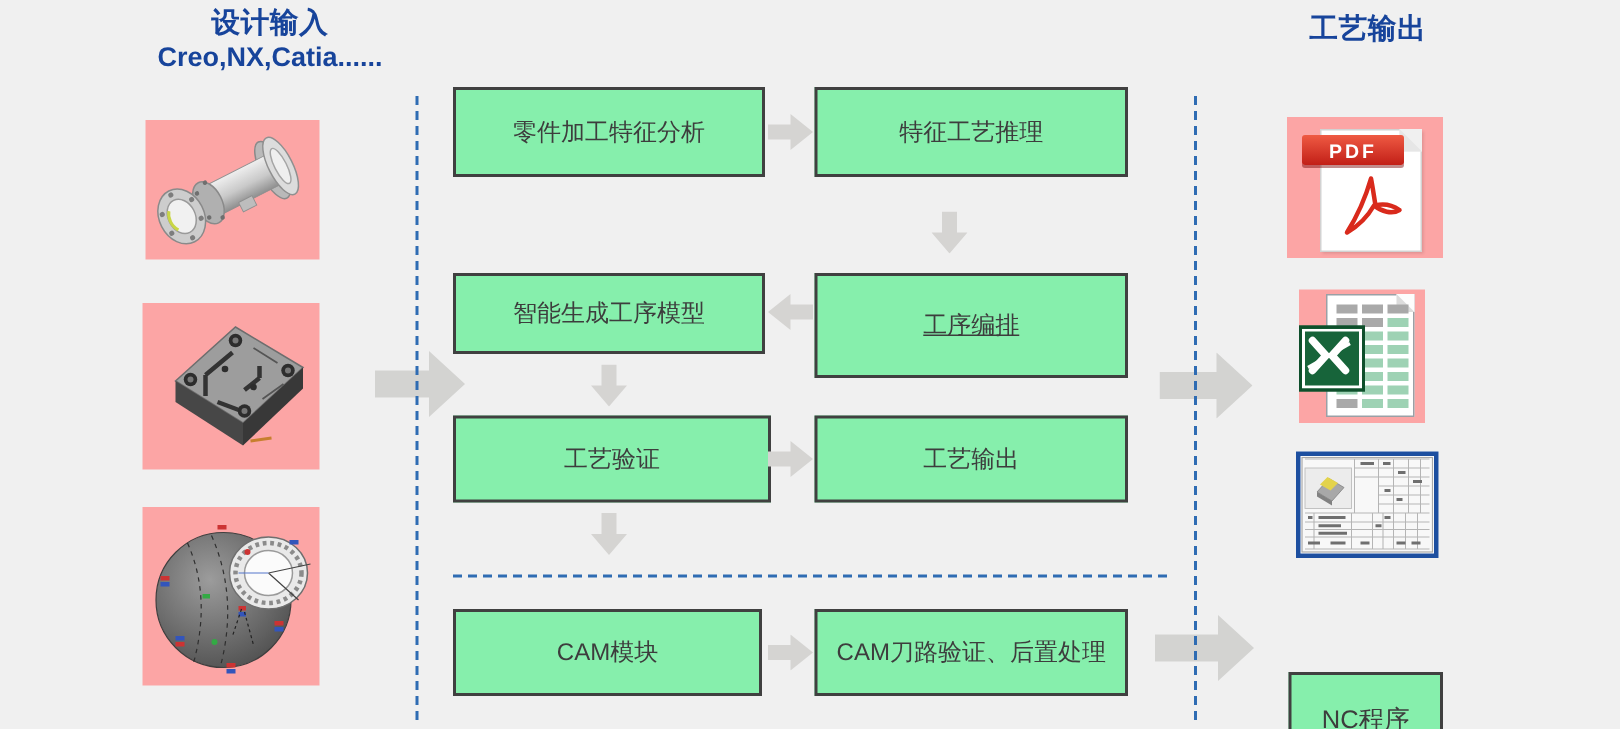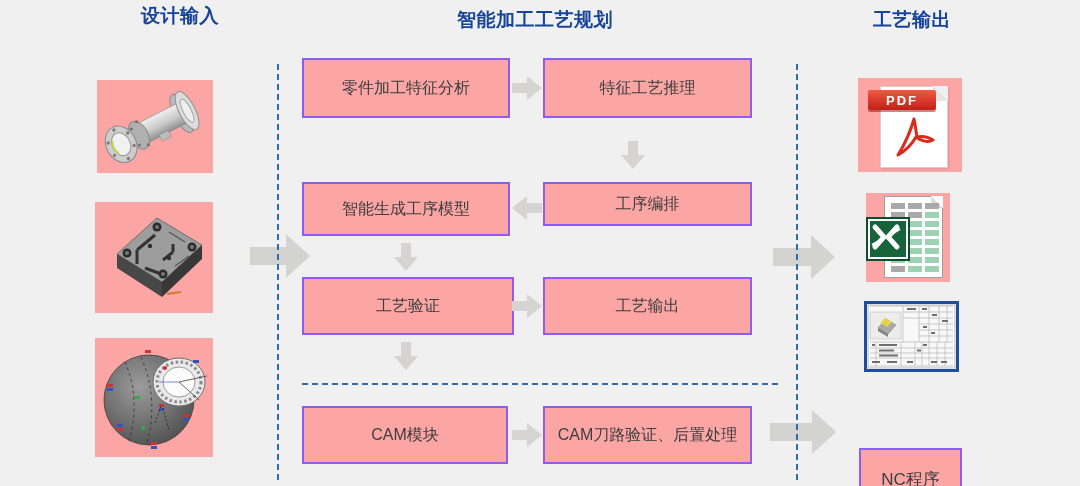--- a/index.html
+++ b/index.html
@@ -6,21 +6,21 @@
   .canvas{
     position:relative;width:1080px;height:486px;background:#f0f0f0;
     font-family:"Liberation Sans","DejaVu Sans",sans-serif;overflow:hidden;
   }
   .col-title{
     position:absolute;text-align:center;color:#17449b;font-weight:700;
     font-size:19px;line-height:23px;letter-spacing:.5px;
   }
   .col-sub{font-size:18px;letter-spacing:0;}
   .fbox{
-    position:absolute;background:#fca5a5;border:2px solid #8b5cf6;
+    position:absolute;background:#86efac;border:2px solid #404040;
     display:flex;align-items:center;justify-content:center;
     font-size:16px;color:#3d3d3d;box-sizing:border-box;text-align:center;
     white-space:nowrap;
   }
   .tile{position:absolute;background:#fca5a5;}
   .vdash{position:absolute;width:2px;
     background-image:repeating-linear-gradient(180deg,#2f6cb3 0 6px,rgba(0,0,0,0) 6px 10px);}
   .hdash{position:absolute;height:2px;
     background-image:repeating-linear-gradient(90deg,#2f6cb3 0 6px,rgba(0,0,0,0) 6px 10px);}
   .arrow{position:absolute;line-height:0;}
@@ -49,20 +49,21 @@
   .card{position:absolute;background:#ffffff;border:3px solid #1d4fa0;box-sizing:border-box;}
   .ncbox{font-size:17px;margin-top:45px;}
 </style>
 </head>
 <body>
 
 <div class="canvas">
 
   <div class="col-title" style="left:60px;top:4px;width:240px;">
     <div>设计输入</div>
+    <div class="col-sub">Creo,NX,Catia......</div>
   </div>
 
   <div class="tile" style="left:97px;top:80px;width:116px;height:93px;">
     <svg width="116" height="93" viewBox="0 0 116 93">
       <defs>
         <linearGradient id="tubeg" x1="0" y1="0" x2="0" y2="1">
           <stop offset="0" stop-color="#efefef"></stop>
             <stop offset="0.55" stop-color="#c9c9c9"></stop>
             <stop offset="1" stop-color="#8f8f8f"></stop>
         </linearGradient>
@@ -148,32 +149,31 @@
         <rect x="64" y="66" width="5" height="3" fill="#cc3333"></rect>
           <rect x="64" y="70" width="5" height="3" fill="#3355bb"></rect>
         <rect x="40" y="58" width="5" height="3" fill="#33aa44"></rect>
         <circle cx="48" cy="90" r="2" fill="#33aa44"></circle>
         <circle cx="70" cy="30" r="2" fill="#cc3333"></circle>
       </g>
       <path d="M66 68 L60 86 M68 70 L74 92" stroke="#222" stroke-width="0.8" stroke-dasharray="2 2"></path>
     </svg>
   </div>
 
-  <div class="col-title" style="left:415px;top:8px;width:240px;">智能加工工艺规划</div>
 
   <div class="fbox" style="left:302px;top:58px;width:208px;height:60px;">
     <span>零件加工特征分析</span>
   </div>
   <div class="fbox" style="left:302px;top:182px;width:208px;height:54px;">
     <span>智能生成工序模型</span>
   </div>
   <div class="fbox" style="left:543px;top:58px;width:209px;height:60px;">
     <span>特征工艺推理</span>
   </div>
-  <div class="fbox" style="left:543px;top:182px;width:209px;height:44px;">
+  <div class="fbox" style="left:543px;top:182px;width:209px;height:70px;text-decoration:underline;">
     <span>工序编排</span>
   </div>
   <div class="fbox" style="left:302px;top:277px;width:212px;height:58px;">
     <span>工艺验证</span>
   </div>
   <div class="fbox" style="left:543px;top:277px;width:209px;height:58px;">
     <span>工艺输出</span>
   </div>
   <div class="fbox" style="left:543px;top:406px;width:209px;height:58px;">
     <span>CAM刀路验证、后置处理</span>

